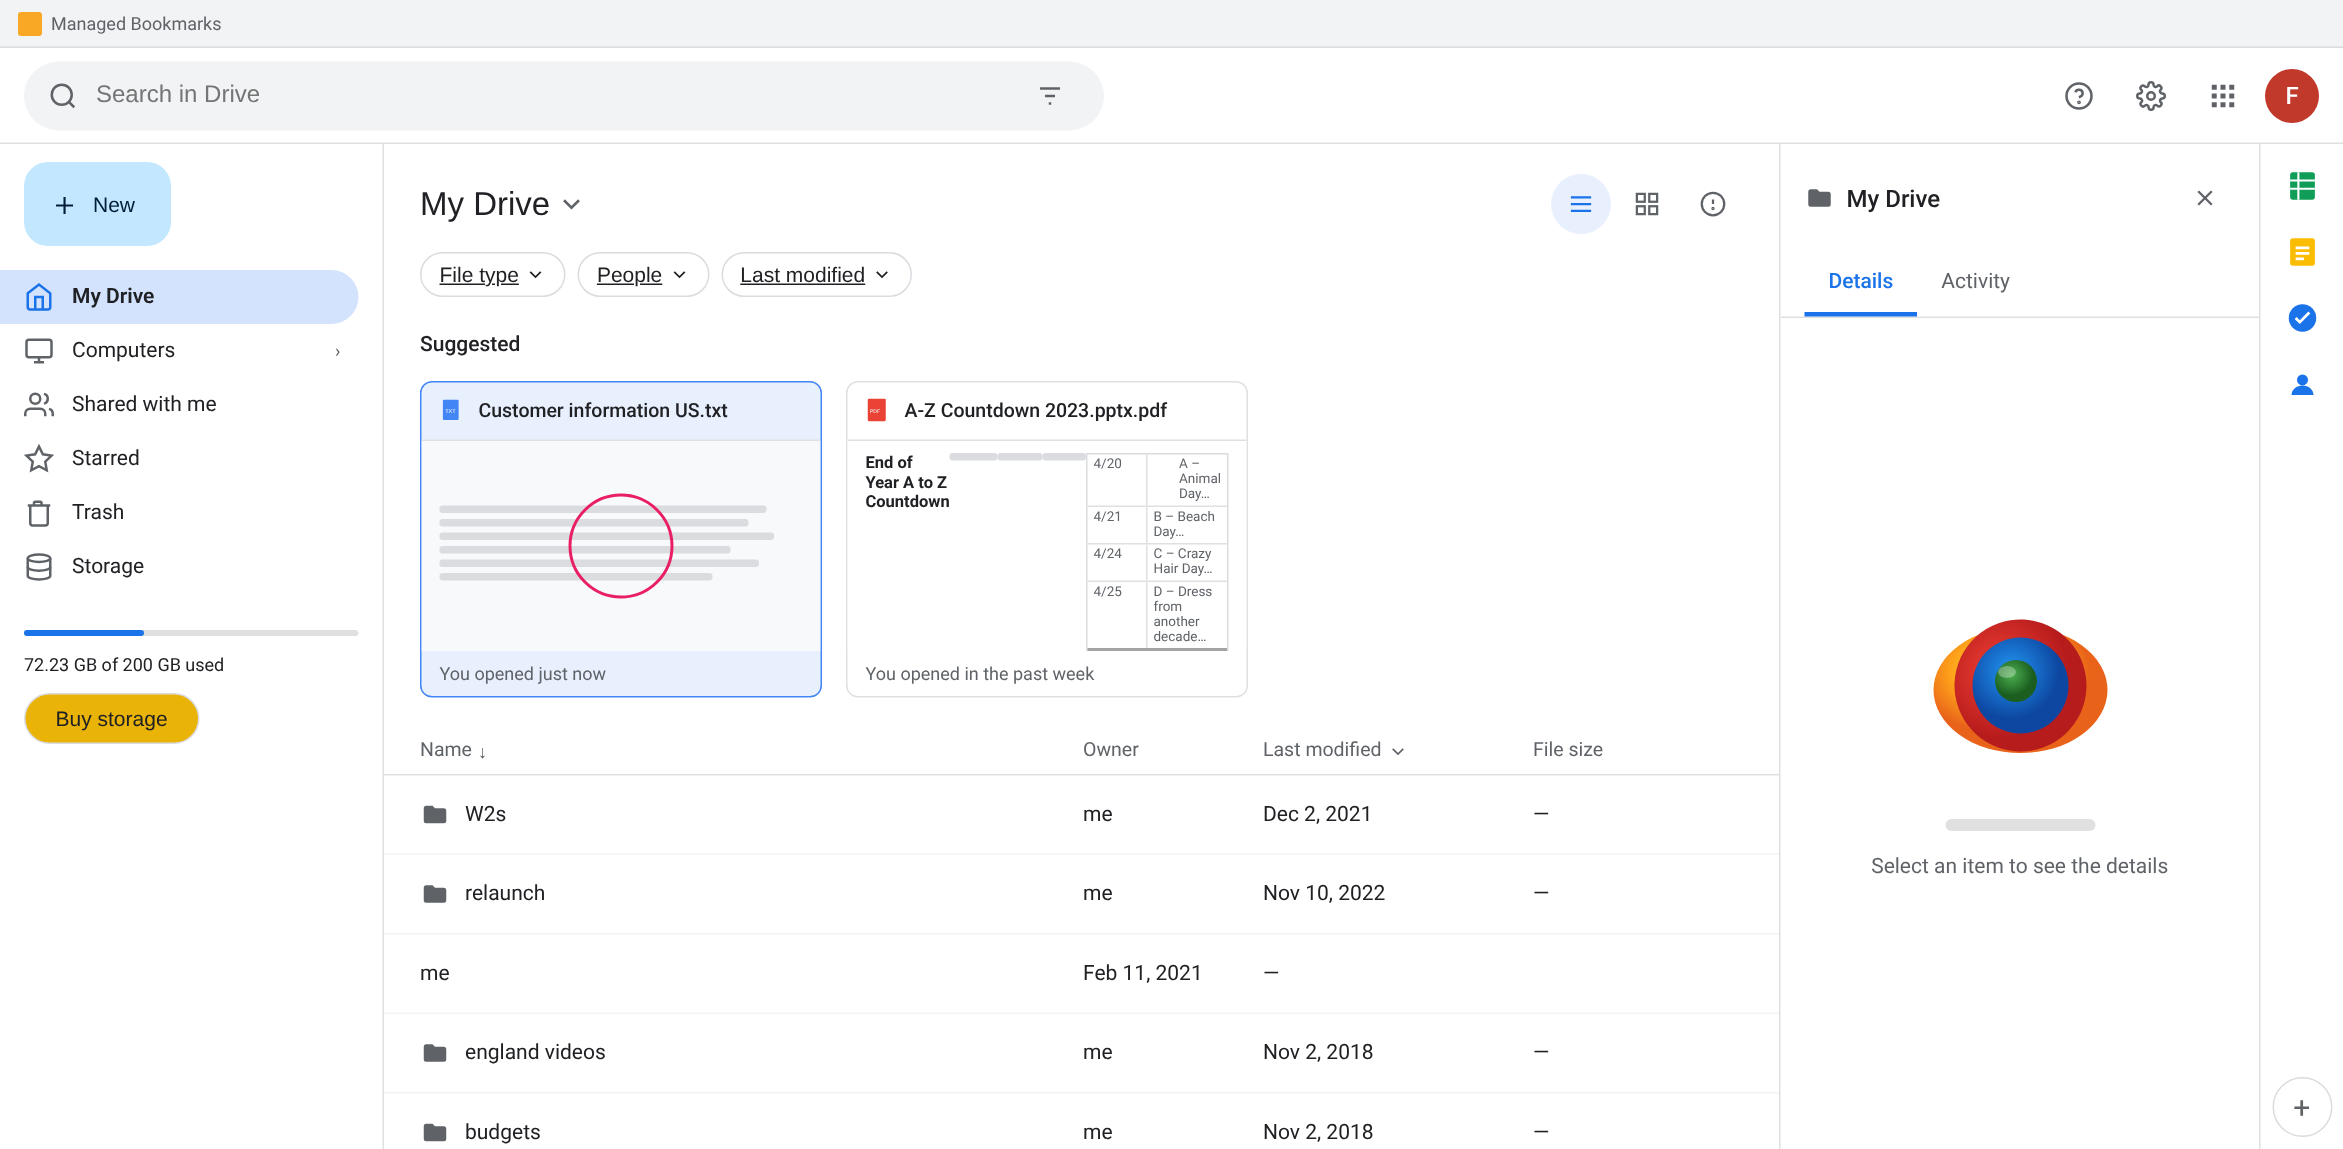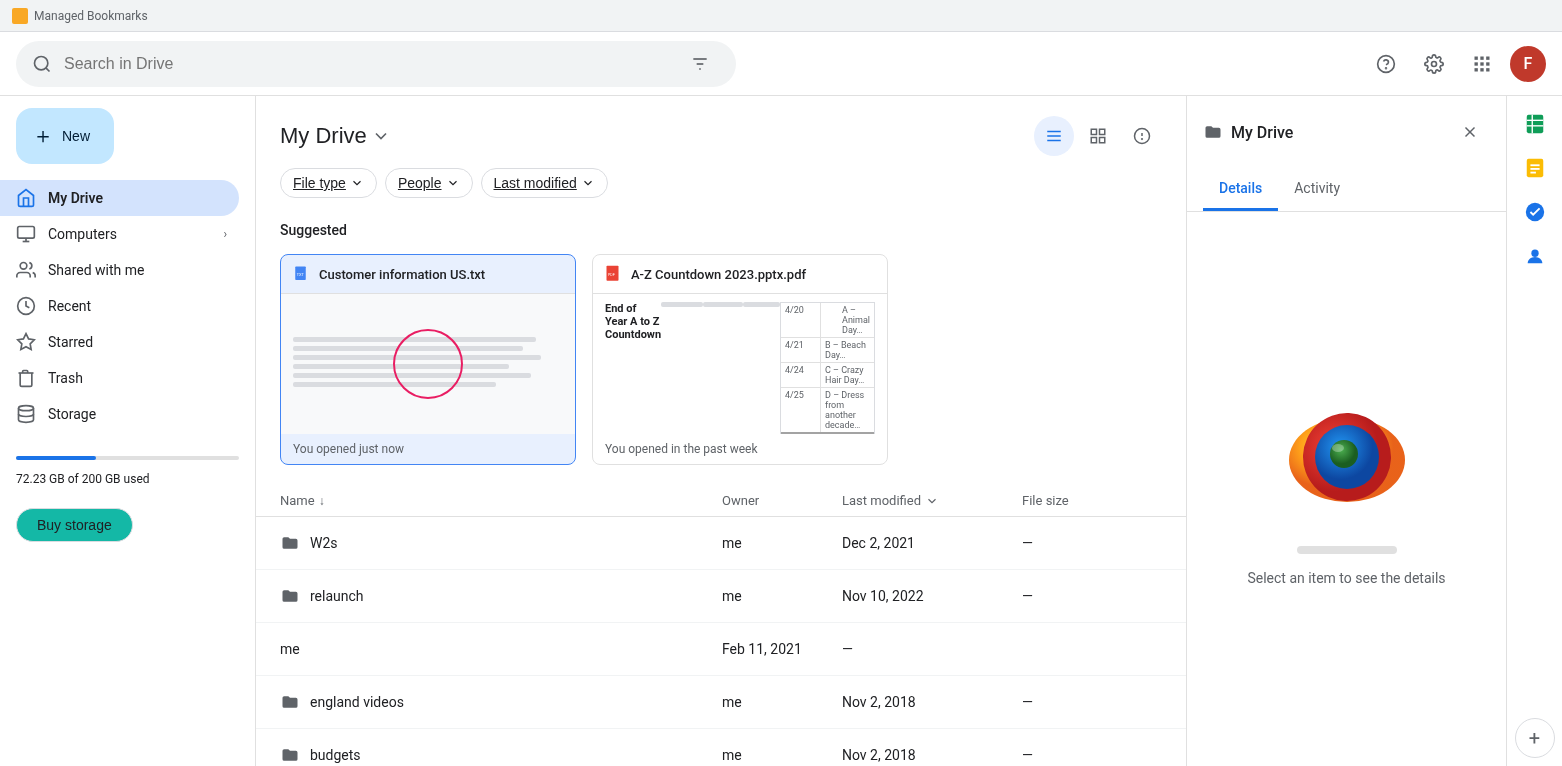--- a/index.html
+++ b/index.html
@@ -153,37 +153,37 @@
       color: #202124;
     }
     .sidebar-item.active { background: #d3e3fd; font-weight: 600; }
     .sidebar-item .item-icon { width: 20px; height: 20px; display: flex; align-items: center; justify-content: center; flex-shrink: 0; }
     .sidebar-item .chevron { margin-left: auto; color: #5f6368; font-size: 12px; }
 
     .storage-section {
       padding: 16px;
       margin-top: 8px;
     }
-    .storage-label { font-size: 12px; color: #202124; margin-bottom: 22px; }
+    .storage-label { font-size: 12px; color: #202124; margin-bottom: 12px; }
     .storage-bar-bg {
       height: 4px;
       background: #e0e0e0;
       border-radius: 2px;
       margin-bottom: 12px;
     }
     .storage-bar-fill {
       height: 4px;
       background: #1a73e8;
       border-radius: 2px;
     }
     .buy-storage-btn {
       border: 1px solid #dadce0;
       border-radius: 20px;
       padding: 8px 20px;
-      background: #14b8a6;
+      background: #eab308;
       cursor: pointer;
       font-size: 14px;
       color: #202124;
     }
 
     
     .main-content {
       flex: 1;
       overflow-y: auto;
       padding: 0;
@@ -238,21 +238,21 @@
     }
 
     
     .suggested-cards {
       display: flex;
       gap: 16px;
       padding: 8px 24px 20px;
       overflow-x: auto;
     }
     .card {
-      width: 296px;
+      width: 268px;
       flex-shrink: 0;
       border: 1px solid #e0e0e0;
       border-radius: 8px;
       overflow: hidden;
       cursor: pointer;
       background: white;
     }
     .card.active { background: #e8f0fe; border-color: #4285f4; }
     .card-header {
       display: flex;
@@ -499,29 +499,20 @@
           <svg width="20" height="20" viewBox="0 0 24 24" fill="none" stroke="#5f6368" stroke-width="2">
             <path d="M17 21v-2a4 4 0 0 0-4-4H5a4 4 0 0 0-4 4v2"></path>
               <circle cx="9" cy="7" r="4"></circle>
             <path d="M23 21v-2a4 4 0 0 0-3-3.87"></path>
               <path d="M16 3.13a4 4 0 0 1 0 7.75"></path>
           </svg>
         </span>
         <span>Shared with me</span>
       </div>
 
-      <div class="sidebar-item">
-        <span class="item-icon">
-          <svg width="20" height="20" viewBox="0 0 24 24" fill="none" stroke="#5f6368" stroke-width="2">
-            <circle cx="12" cy="12" r="10"></circle>
-              <polyline points="12 6 12 12 16 14"></polyline>
-          </svg>
-        </span>
-        <span>Recent</span>
-      </div>
 
       <div class="sidebar-item">
         <span class="item-icon">
           <svg width="20" height="20" viewBox="0 0 24 24" fill="none" stroke="#5f6368" stroke-width="2">
             <polygon points="12 2 15.09 8.26 22 9.27 17 14.14 18.18 21.02 12 17.77 5.82 21.02 7 14.14 2 9.27 8.91 8.26 12 2"></polygon>
           </svg>
         </span>
         <span>Starred</span>
       </div>
 

